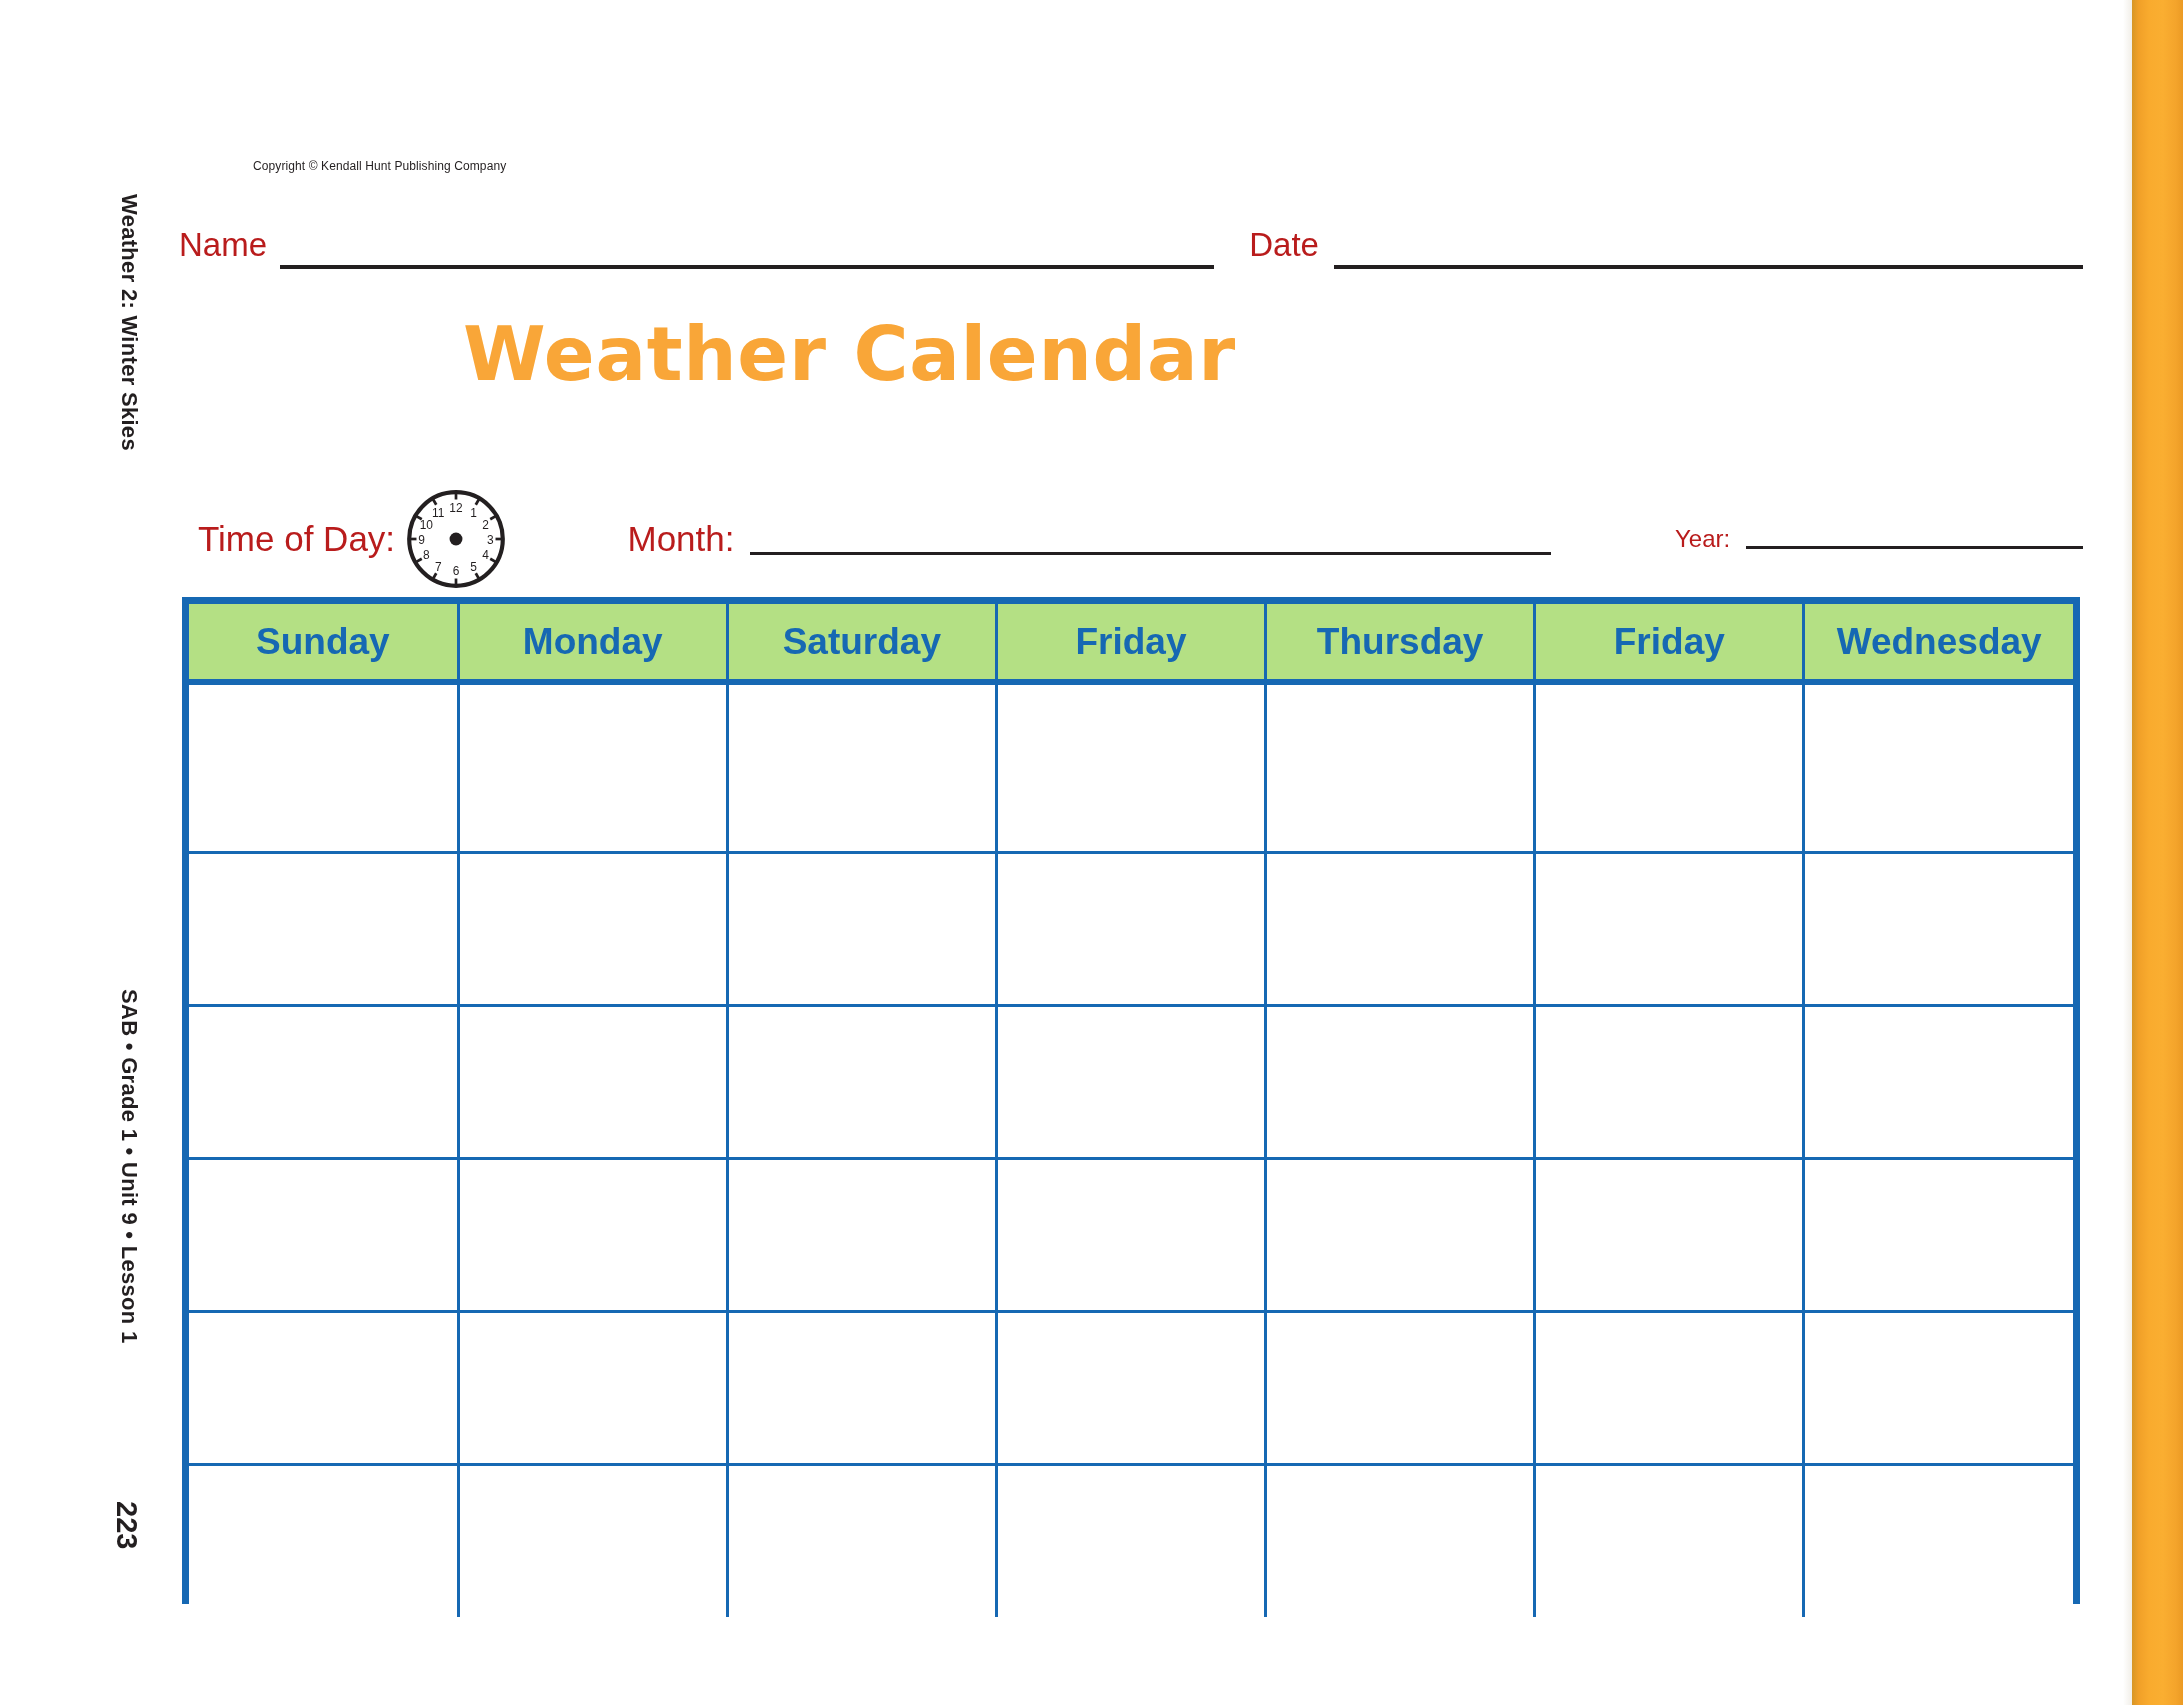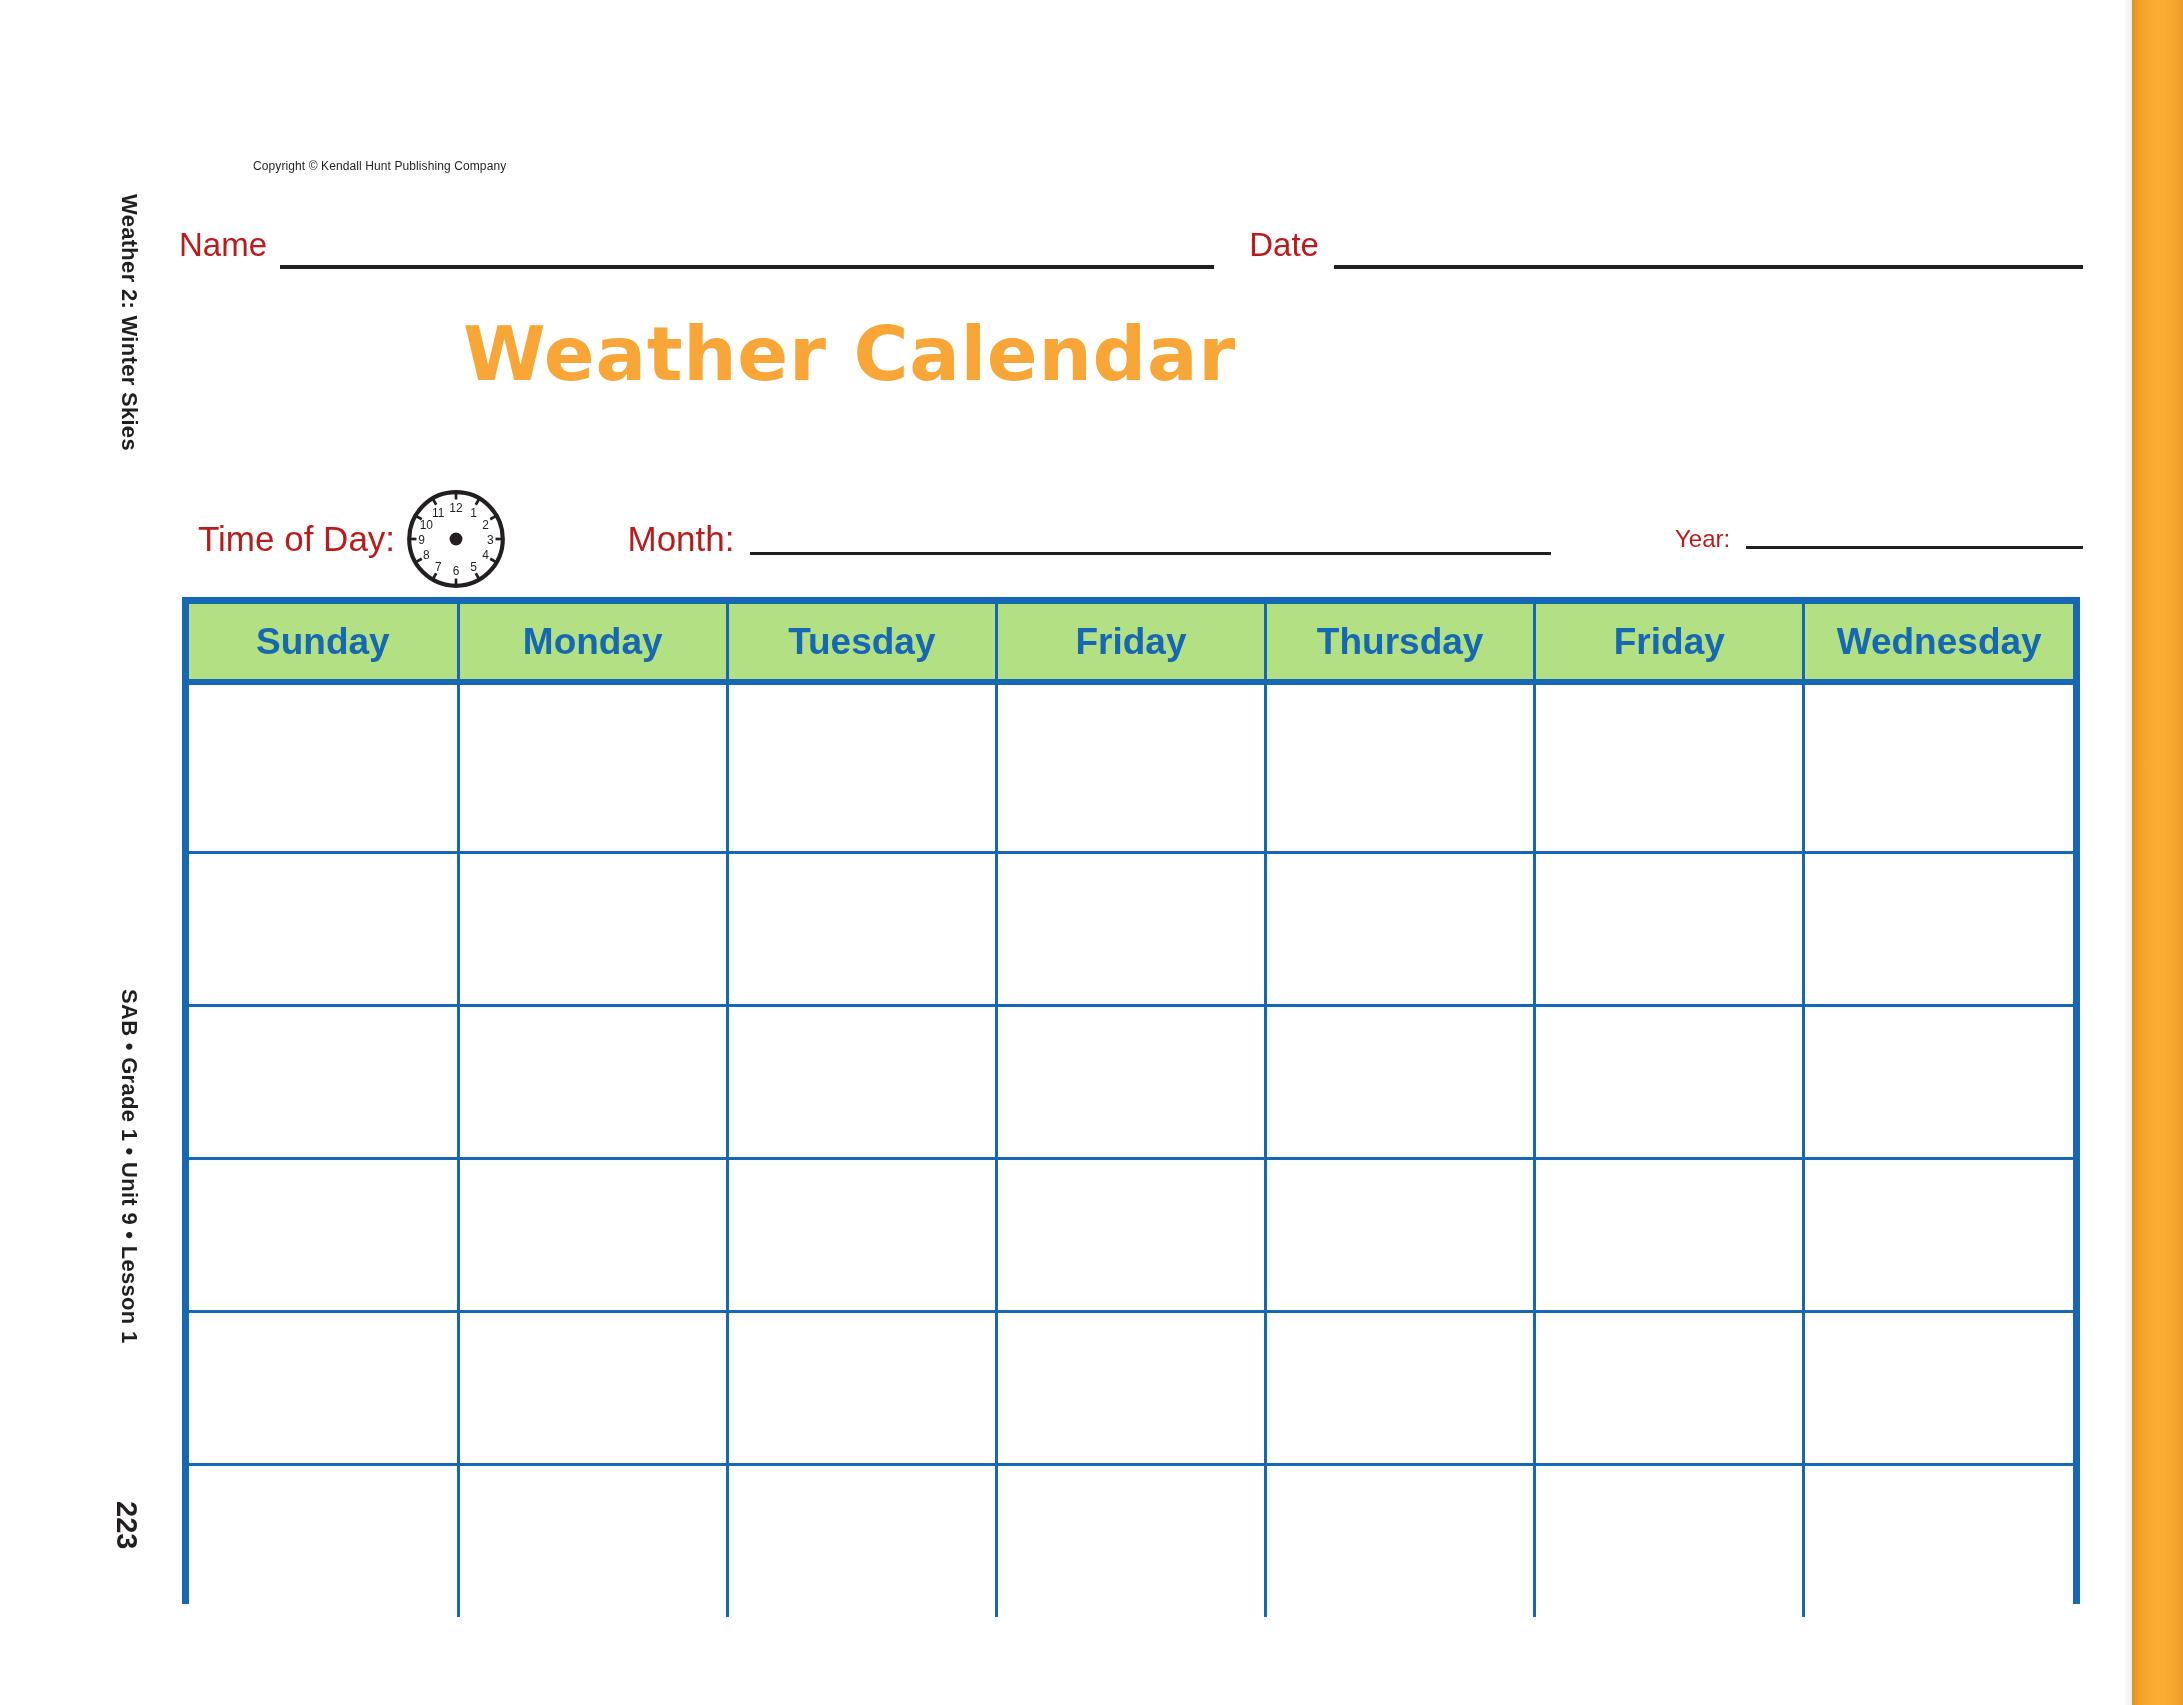--- a/index.html
+++ b/index.html
@@ -293,21 +293,21 @@
       <span id="year-rule"></span>
     </span>
   </div>
 
   <div id="calendar">
     <table>
       <thead>
         <tr>
           <th>Sunday</th>
           <th>Monday</th>
-          <th>Tuesday</th>
+          <th>Saturday</th>
           <th>Friday</th>
           <th>Thursday</th>
           <th>Friday</th>
           <th>Wednesday</th>
         </tr>
       </thead>
       <tbody>
         <tr class="row-tall">
           <td></td>
           <td></td>

